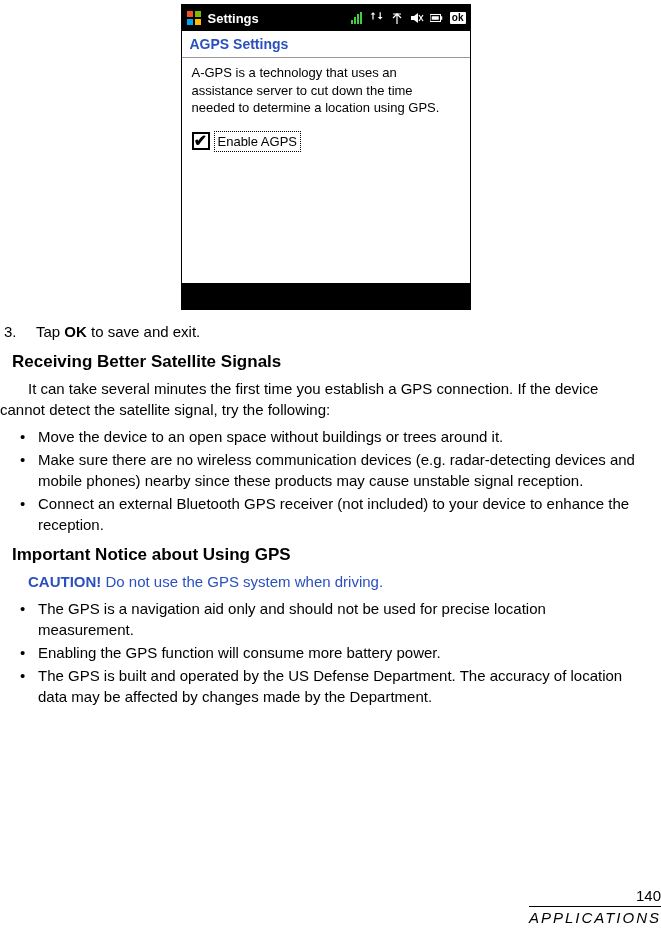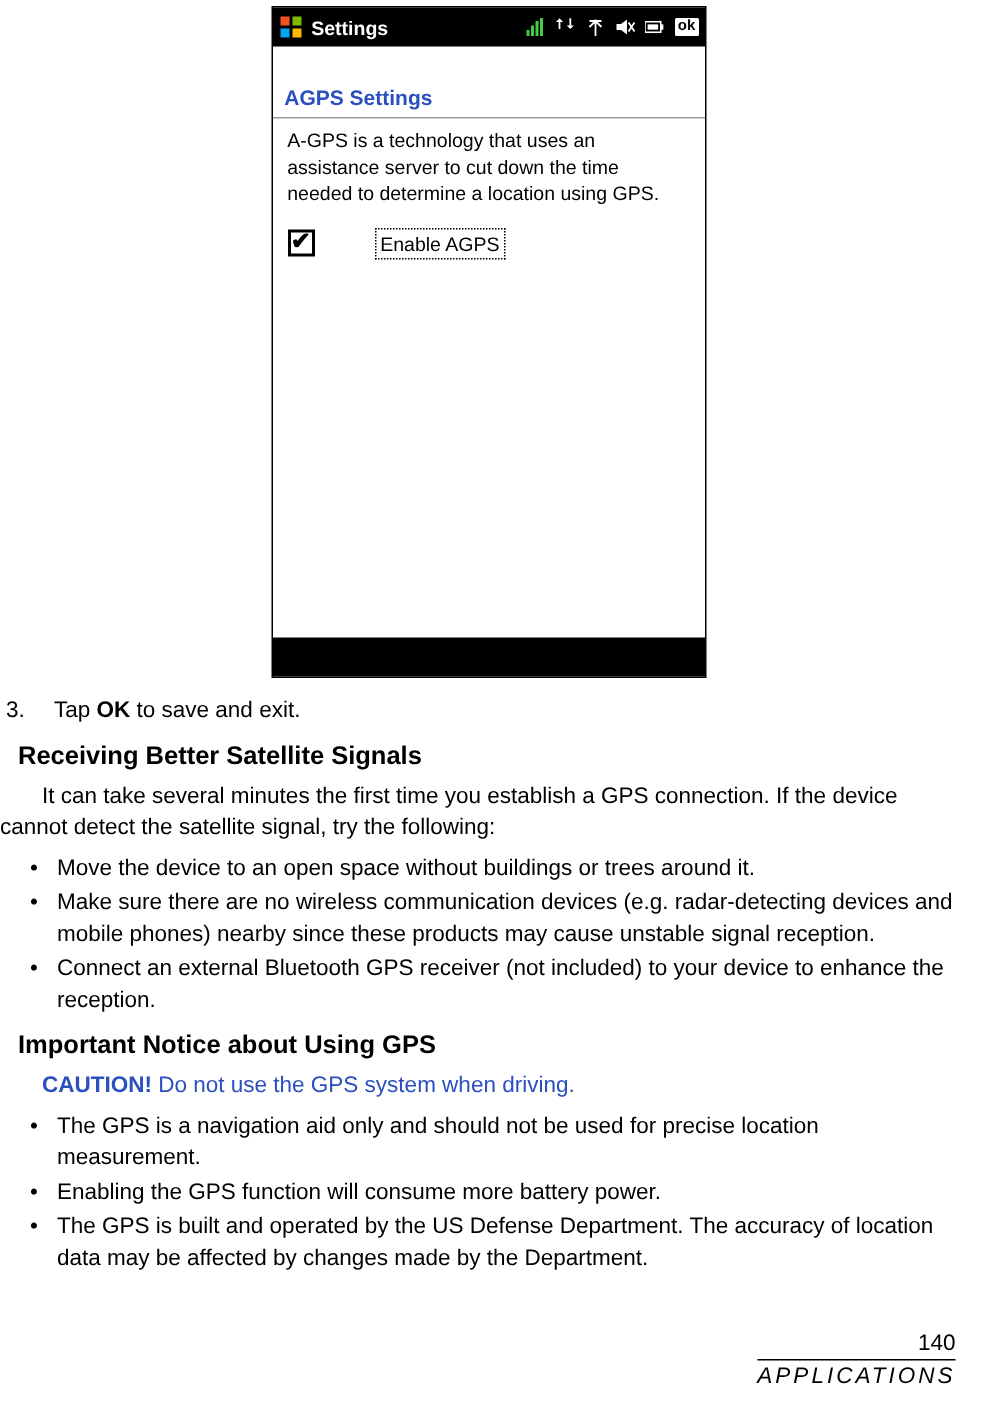--- a/index.html
+++ b/index.html
@@ -10,21 +10,21 @@
     font-family: Arial, Helvetica, sans-serif;
     color: #000;
     position: relative;
   }
   .page {
     padding: 4px 10px 0 0;
   }
   
   .device {
     width: 290px;
-    height: 448px;
+    height: 306px;
     margin: 0 auto 12px auto;
     border: 1px solid #000;
     background: #fff;
     display: flex;
     flex-direction: column;
   }
   .statusbar {
     height: 26px;
     background: #000;
     color: #fff;
@@ -52,21 +52,20 @@
     padding: 1px 2px;
     border-radius: 1px;
     line-height: 1;
   }
   .subheader {
     padding: 5px 8px;
     font-weight: bold;
     font-size: 14px;
     color: #2a4fbf;
     border-bottom: 1px solid #999;
-    margin-top: 21px;
   }
   .device-body {
     padding: 6px 10px;
     font-size: 13px;
     line-height: 1.35;
   }
   .checkbox-row {
     margin-top: 14px;
     display: flex;
     align-items: center;
@@ -79,21 +78,20 @@
     justify-content: center;
     margin-right: 4px;
     font-weight: bold;
     font-size: 16px;
     line-height: 1;
   }
   .checkbox-label {
     border: 1px dotted #000;
     padding: 1px 3px;
     font-size: 13px;
-    margin-left: 36px;
   }
   .device-spacer { flex: 1 1 auto; background:#fff; }
   .bottombar { height: 26px; background:#000; }
   
   .content { padding: 0 14px 0 0; }
   .step {
     display: flex;
     margin: 6px 0 10px 0;
     font-size: 15px;
     line-height: 1.35;
@@ -132,21 +130,21 @@
   }
   .caution {
     color: #2a4fbf;
     font-size: 15px;
     margin: 8px 0 8px 28px;
   }
   .caution .caut-label { font-weight: bold; text-align: right; }
   
   .footer {
     position: absolute;
-    right: 24px;
+    right: 0;
     bottom: 12px;
     text-align: right;
   }
   .page-num {
     font-size: 15px;
     border-bottom: 1px solid #000;
     padding-bottom: 2px;
   }
   .footer-label {
     font-family: Impact, "Arial Black", sans-serif;

